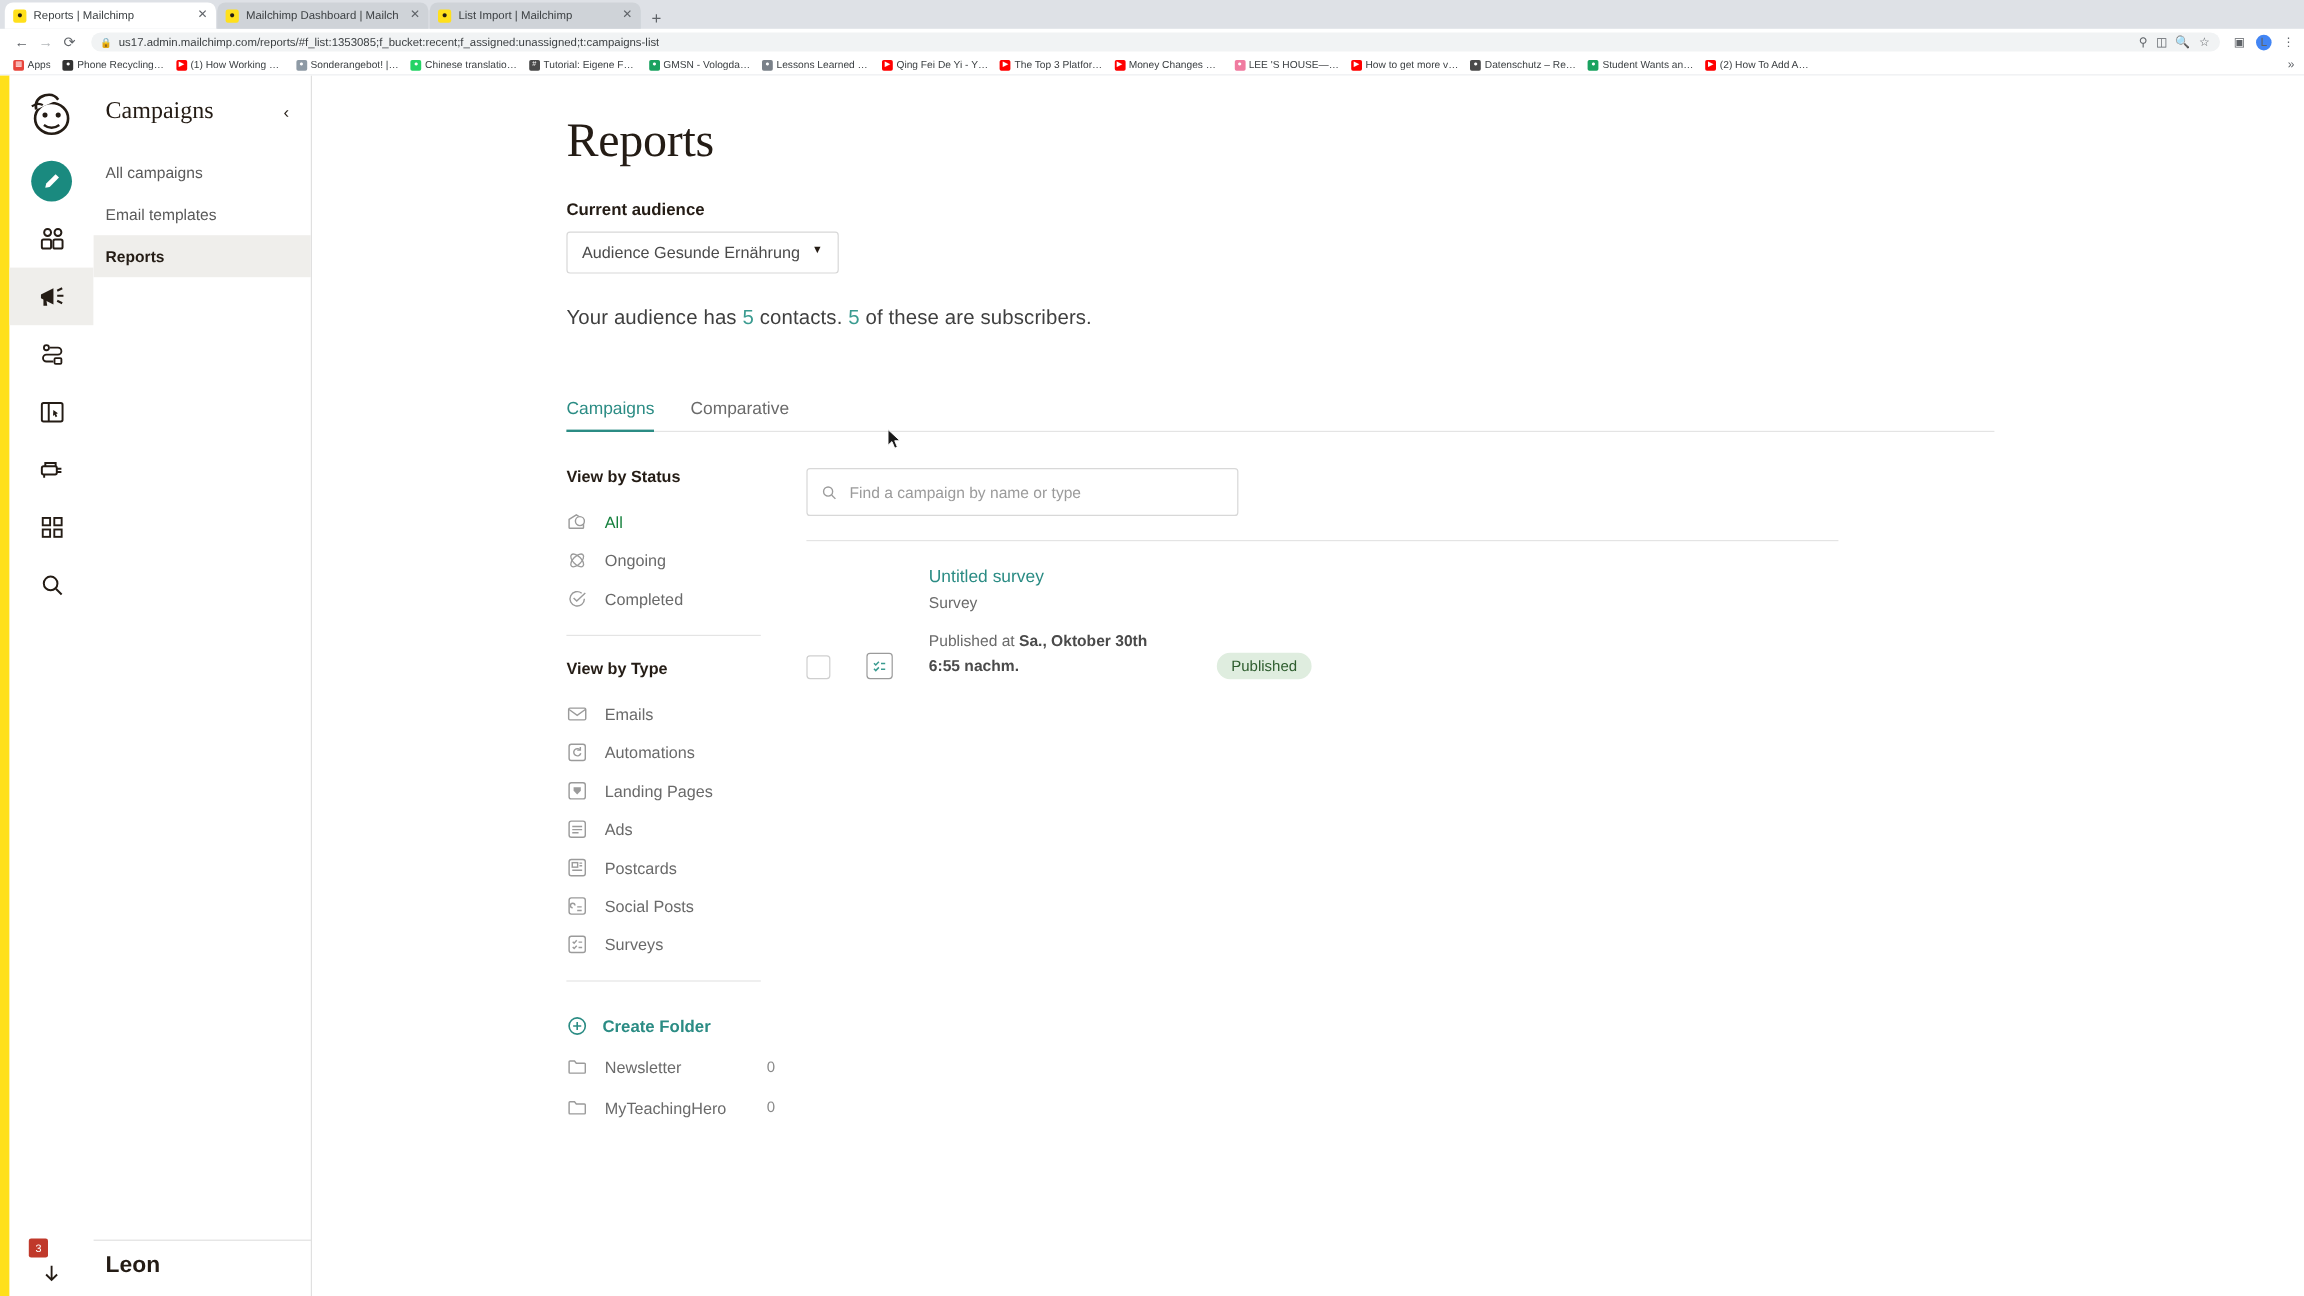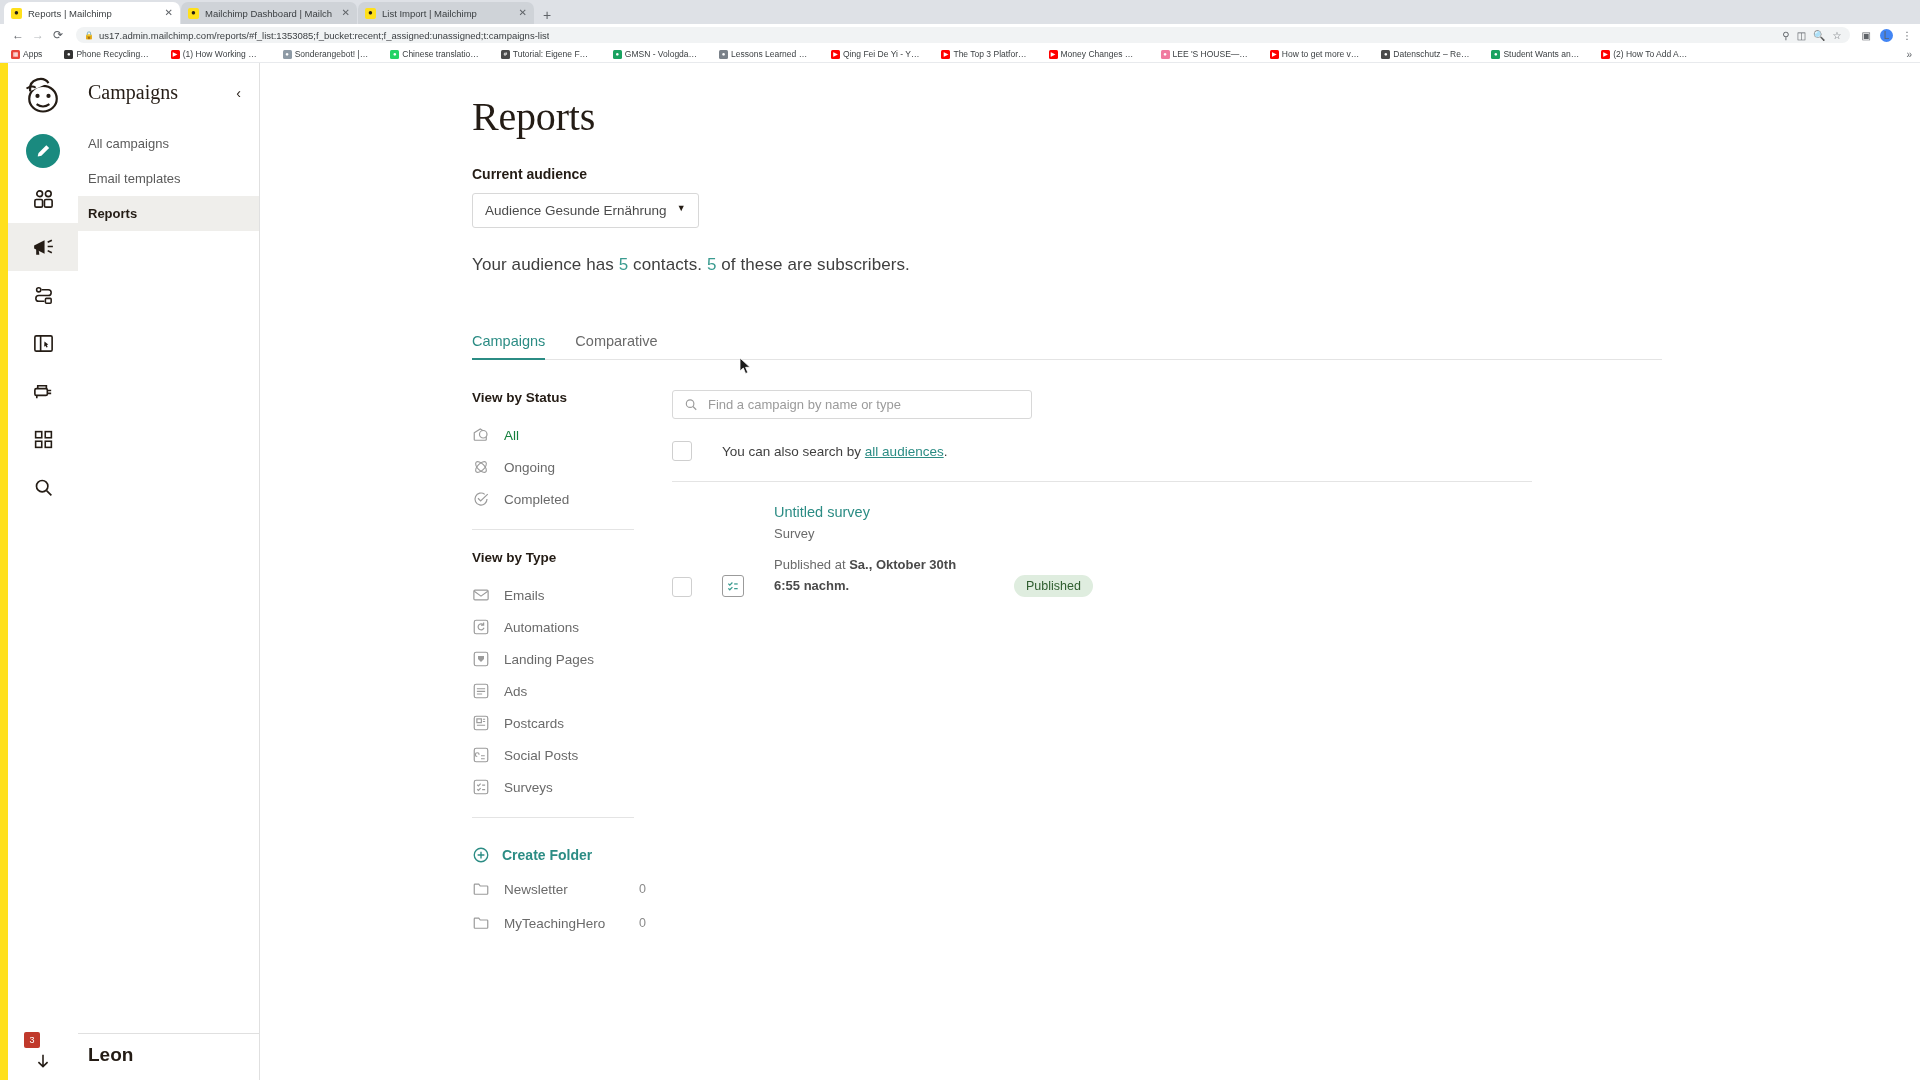--- a/index.html
+++ b/index.html
@@ -61,21 +61,21 @@
   .toolbar-right { display: flex; align-items: center; gap: 9px; padding-left: 4px; }
   .toolbar-right span { font-size: 10px; color: #5f6368; }
   .avatar-chip {
     width: 13px; height: 13px; border-radius: 50%;
     background: #4285f4; color: #fff; font-size: 8px;
     display: flex; align-items: center; justify-content: center;
   }
 
   .bookmarks {
     height: 17px; background: #ffffff;
-    display: flex; align-items: center; gap: 12px; padding: 0 6px;
+    display: flex; align-items: center; gap: 0; padding: 0 6px;
     border-bottom: 1px solid #e8eaed; overflow: hidden;
   }
   .bm {
     display: flex; align-items: center; gap: 3px;
     padding: 0 5px; font-size: 8.5px; color: #3c4043;
     white-space: nowrap; flex: 0 0 auto;
   }
   .bm-ico {
     width: 9px; height: 9px; border-radius: 1.5px; flex: 0 0 auto;
     display:flex; align-items:center; justify-content:center;
@@ -193,21 +193,21 @@
     font-size: 14px; color: #2b8c84; font-weight: 700; padding: 8px 0;
   }
   .folder-row {
     display: flex; align-items: center; gap: 14px;
     padding: 8px 0; font-size: 13.5px; color: #6a6a6a;
   }
   .folder-count { margin-left: auto; font-size: 12.5px; color: #8a8a8a; padding-right: 6px; }
 
   .results { flex: 1 1 auto; max-width: 960px; }
   .searchbox {
-    width: 360px; height: 29px; border: 1px solid #d8d8d8; border-radius: 3px;
+    width: 360px; height: 40px; border: 1px solid #d8d8d8; border-radius: 3px;
     display: flex; align-items: center; gap: 10px; padding: 0 11px;
     background: #fff;
   }
   .searchbox input {
     border: none; outline: none; font-size: 13px; color: #767676;
     font-family: "Liberation Sans", sans-serif; width: 100%; background: transparent;
   }
   .searchbox input::placeholder { color: #9b9b9b; }
 
   .allaud-row {
@@ -599,26 +599,20 @@
           <div class="results">
 
             <div class="searchbox">
               <svg width="15" height="15" viewBox="0 0 24 24" fill="none" stroke="#9b9b9b" stroke-width="2">
                 <circle cx="10.5" cy="10.5" r="6.5"></circle>
                   <path d="M15.5 15.5 L21 21"></path>
               </svg>
               <input type="text" placeholder="Find a campaign by name or type" style="">
             </div>
 
-            <div class="allaud-row">
-              <span class="cbox"></span>
-              <span>
-                <span>You can also search by </span><a class="link-teal">all audiences</a><span>.</span>
-              </span>
-            </div>
 
             <div class="res-divider"></div>
 
             <div class="campaign-row">
               <span class="cbox"></span>
               <span class="camp-type-ico">
                 <svg width="14" height="14" viewBox="0 0 24 24" fill="none" stroke="#3a9b90" stroke-width="2.2">
                   <path d="M4 8 l2.5 2.5 L11 6"></path>
                     <path d="M14 8.5 h6"></path>
                   <path d="M4 16 l2.5 2.5 L11 14"></path>

